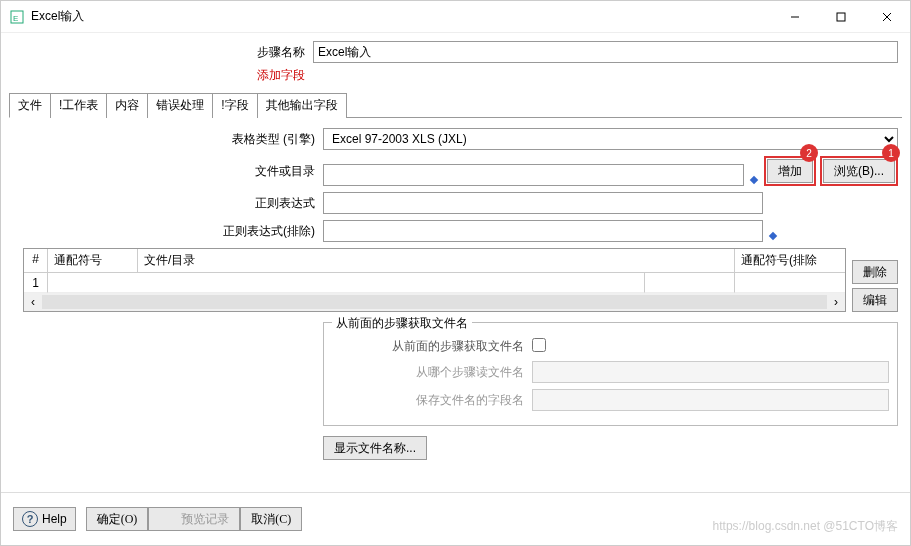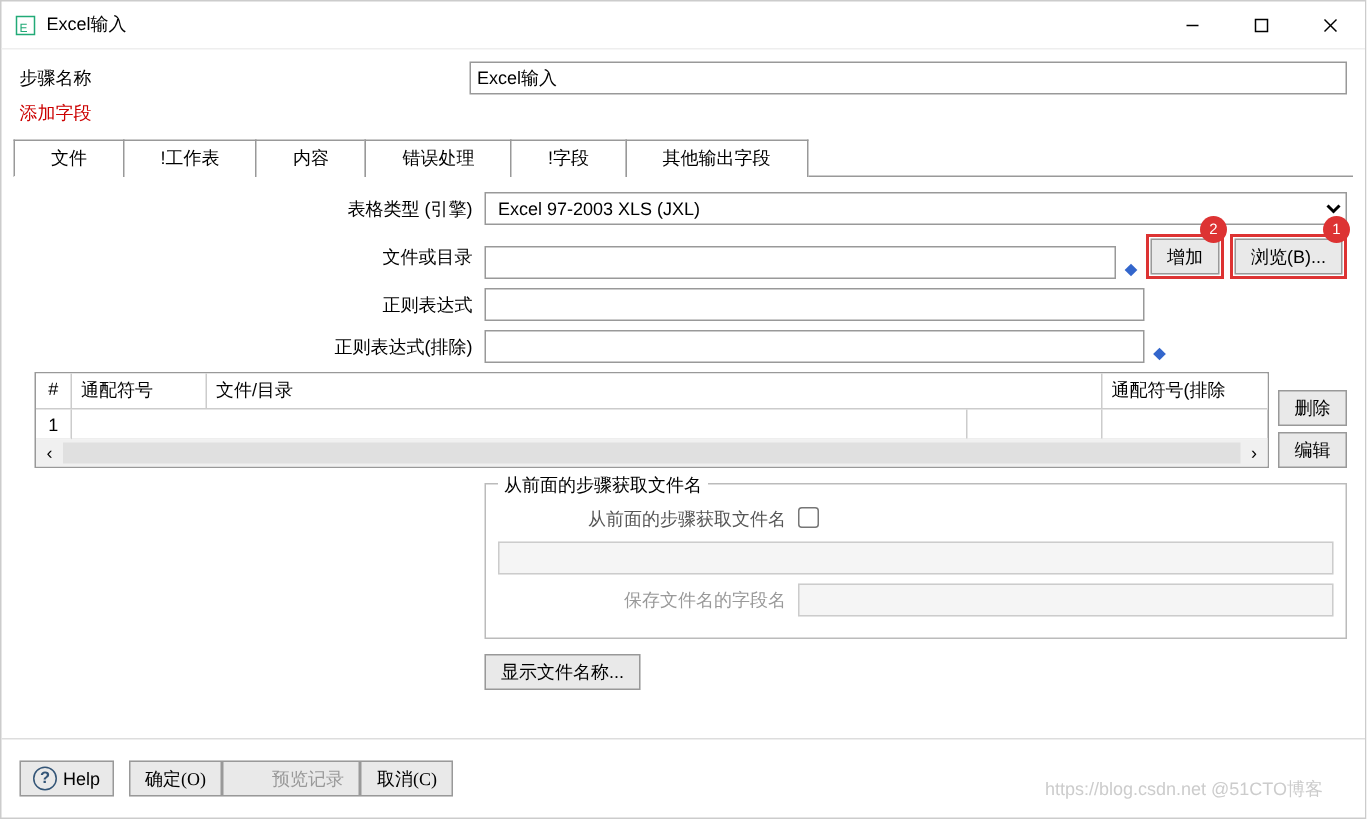--- a/index.html
+++ b/index.html
@@ -6,27 +6,27 @@
     body { font-family: "Microsoft YaHei", "SimSun", sans-serif; font-size: 12px; background: #fff; color: #000; }
     .window { width: 911px; height: 546px; border: 1px solid #ccc; position: relative; display: flex; flex-direction: column; }
     .titlebar { height: 32px; display: flex; align-items: center; padding-left: 8px; border-bottom: 1px solid #eee; }
     .titlebar-icon { width: 16px; height: 16px; margin-right: 6px; display: inline-flex; align-items: center; justify-content: center; }
     .titlebar-title { flex: 1; font-size: 12px; }
     .win-controls { display: flex; }
     .win-btn { width: 46px; height: 32px; display: flex; align-items: center; justify-content: center; cursor: pointer; }
 
     .top-fields { padding: 8px 12px 4px 12px; }
     .field-row { display: flex; align-items: center; margin-bottom: 4px; }
-    .field-label { width: 300px; padding-right: 8px; }
+    .field-label { width: 300px; text-align: right; padding-right: 8px; }
     .field-label.red { color: #c00; }
     .field-input { flex: 1; }
     .text-input { width: 100%; height: 22px; border: 1px solid #999; padding: 2px 4px; font-size: 12px; font-family: inherit; }
 
     .tabs { display: flex; border-bottom: 1px solid #999; margin: 0 8px; }
-    .tab { padding: 3px 24px; border: 1px solid #999; border-bottom: none; margin-right: -1px; background: #fff; cursor: pointer; position: relative; top: 1px; }
+    .tab { padding: 3px 8px; border: 1px solid #999; border-bottom: none; margin-right: -1px; background: #fff; cursor: pointer; position: relative; top: 1px; }
     .tab.active { background: #fff; border-bottom: 1px solid #fff; }
 
     .tab-content { flex: 1; padding: 10px 12px; overflow: auto; margin-left: 10px; }
     .form-row { display: flex; align-items: center; margin-bottom: 6px; }
     .form-label { width: 300px; text-align: right; padding-right: 8px; }
     .form-control { flex: 1; display: flex; align-items: flex-end; gap: 4px; }
     .select { width: 100%; height: 22px; border: 1px solid #999; background: #fff; font-size: 12px; font-family: inherit; padding: 2px 4px; }
     .btn { height: 24px; padding: 2px 10px; border: 1px solid #999; background: #e9e9e9; cursor: pointer; font-size: 12px; font-family: inherit; }
     .diamond { width: 12px; height: 12px; display: inline-block; }
     .diamond svg { width: 12px; height: 12px; }
@@ -57,21 +57,21 @@
     .grp-control { flex: 1; }
     .checkbox { width: 14px; height: 14px; }
     .combo-disabled { width: 100%; height: 22px; border: 1px solid #ccc; background: #f5f5f5; }
 
     .bottom-bar { border-top: 1px solid #ddd; padding: 10px 12px; display: flex; align-items: center; gap: 10px; }
     .help-btn { display: flex; align-items: center; gap: 4px; border: 1px solid #999; background: #e9e9e9; padding: 3px 8px; cursor: pointer; }
     .help-icon { width: 16px; height: 16px; border-radius: 50%; border: 1.5px solid #357; color: #357; display: flex; align-items: center; justify-content: center; font-size: 11px; font-weight: bold; }
     .spacer { flex: 1; }
     .center-btns { display: flex; margin: 4px auto; font-family: Liberation Serif, serif; }
     .btn.disabled { color: #999; cursor: default; padding-left: 32px; }
-    .watermark { position: absolute; right: 28px; bottom: 10px; color: #ccc; font-size: 12px; pointer-events: none; }
+    .watermark { position: absolute; right: 12px; bottom: 10px; color: #ccc; font-size: 12px; pointer-events: none; }
   </style>
 </head>
 <body>
 
 <div class="window">
   <div class="titlebar">
     <span class="titlebar-icon">
       <svg viewBox="0 0 16 16">
           <rect x="2" y="2" width="12" height="12" fill="none" stroke="#2a7" stroke-width="1"></rect>
           <text x="4" y="12" font-size="8" fill="#2a7">E</text>
@@ -195,20 +195,21 @@
       <div class="form-label"></div>
       <div class="form-control" style="display:block;">
         <div class="group-box">
           <span class="group-title">从前面的步骤获取文件名</span>
           <div class="group-content">
             <div class="grp-row">
               <div class="grp-label">从前面的步骤获取文件名</div>
               <div class="grp-control"><input type="checkbox" class="checkbox" style=""></div>
             </div>
             <div class="grp-row">
+              <div class="grp-label disabled">从哪个步骤读文件名</div>
               <div class="grp-control">
                   <div class="combo-disabled"></div>
                 </div>
             </div>
             <div class="grp-row">
               <div class="grp-label disabled">保存文件名的字段名</div>
               <div class="grp-control">
                   <div class="combo-disabled"></div>
                 </div>
             </div>

